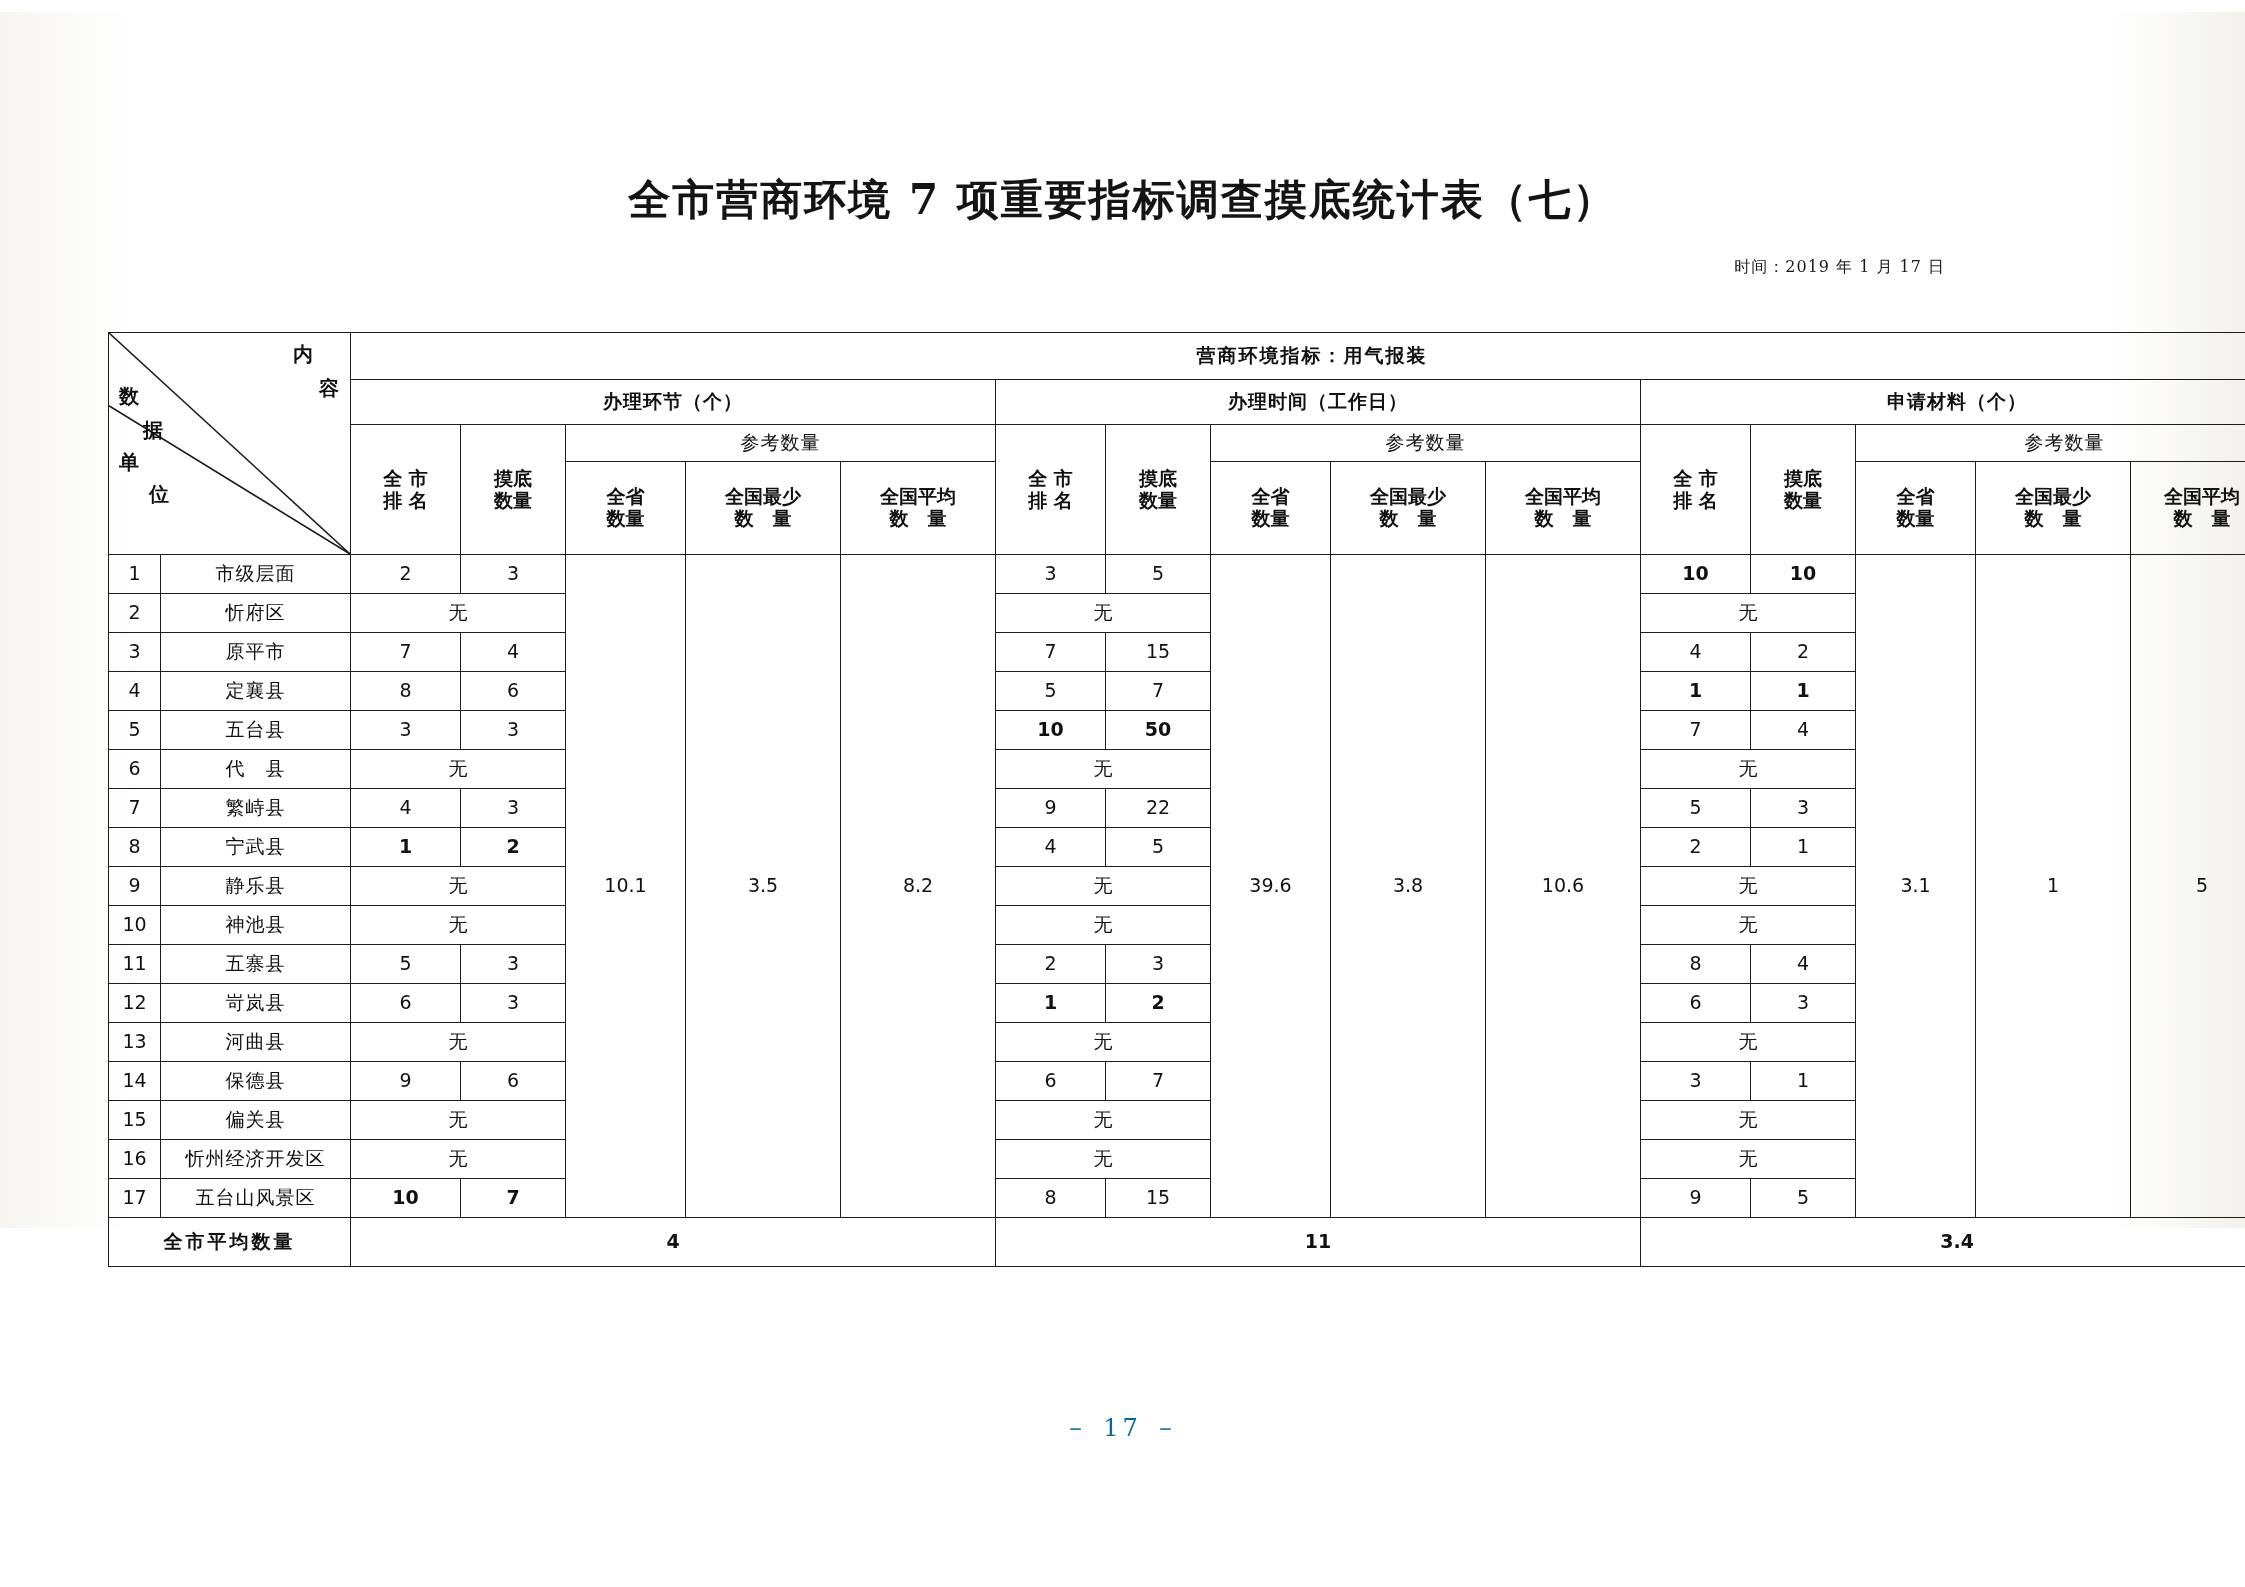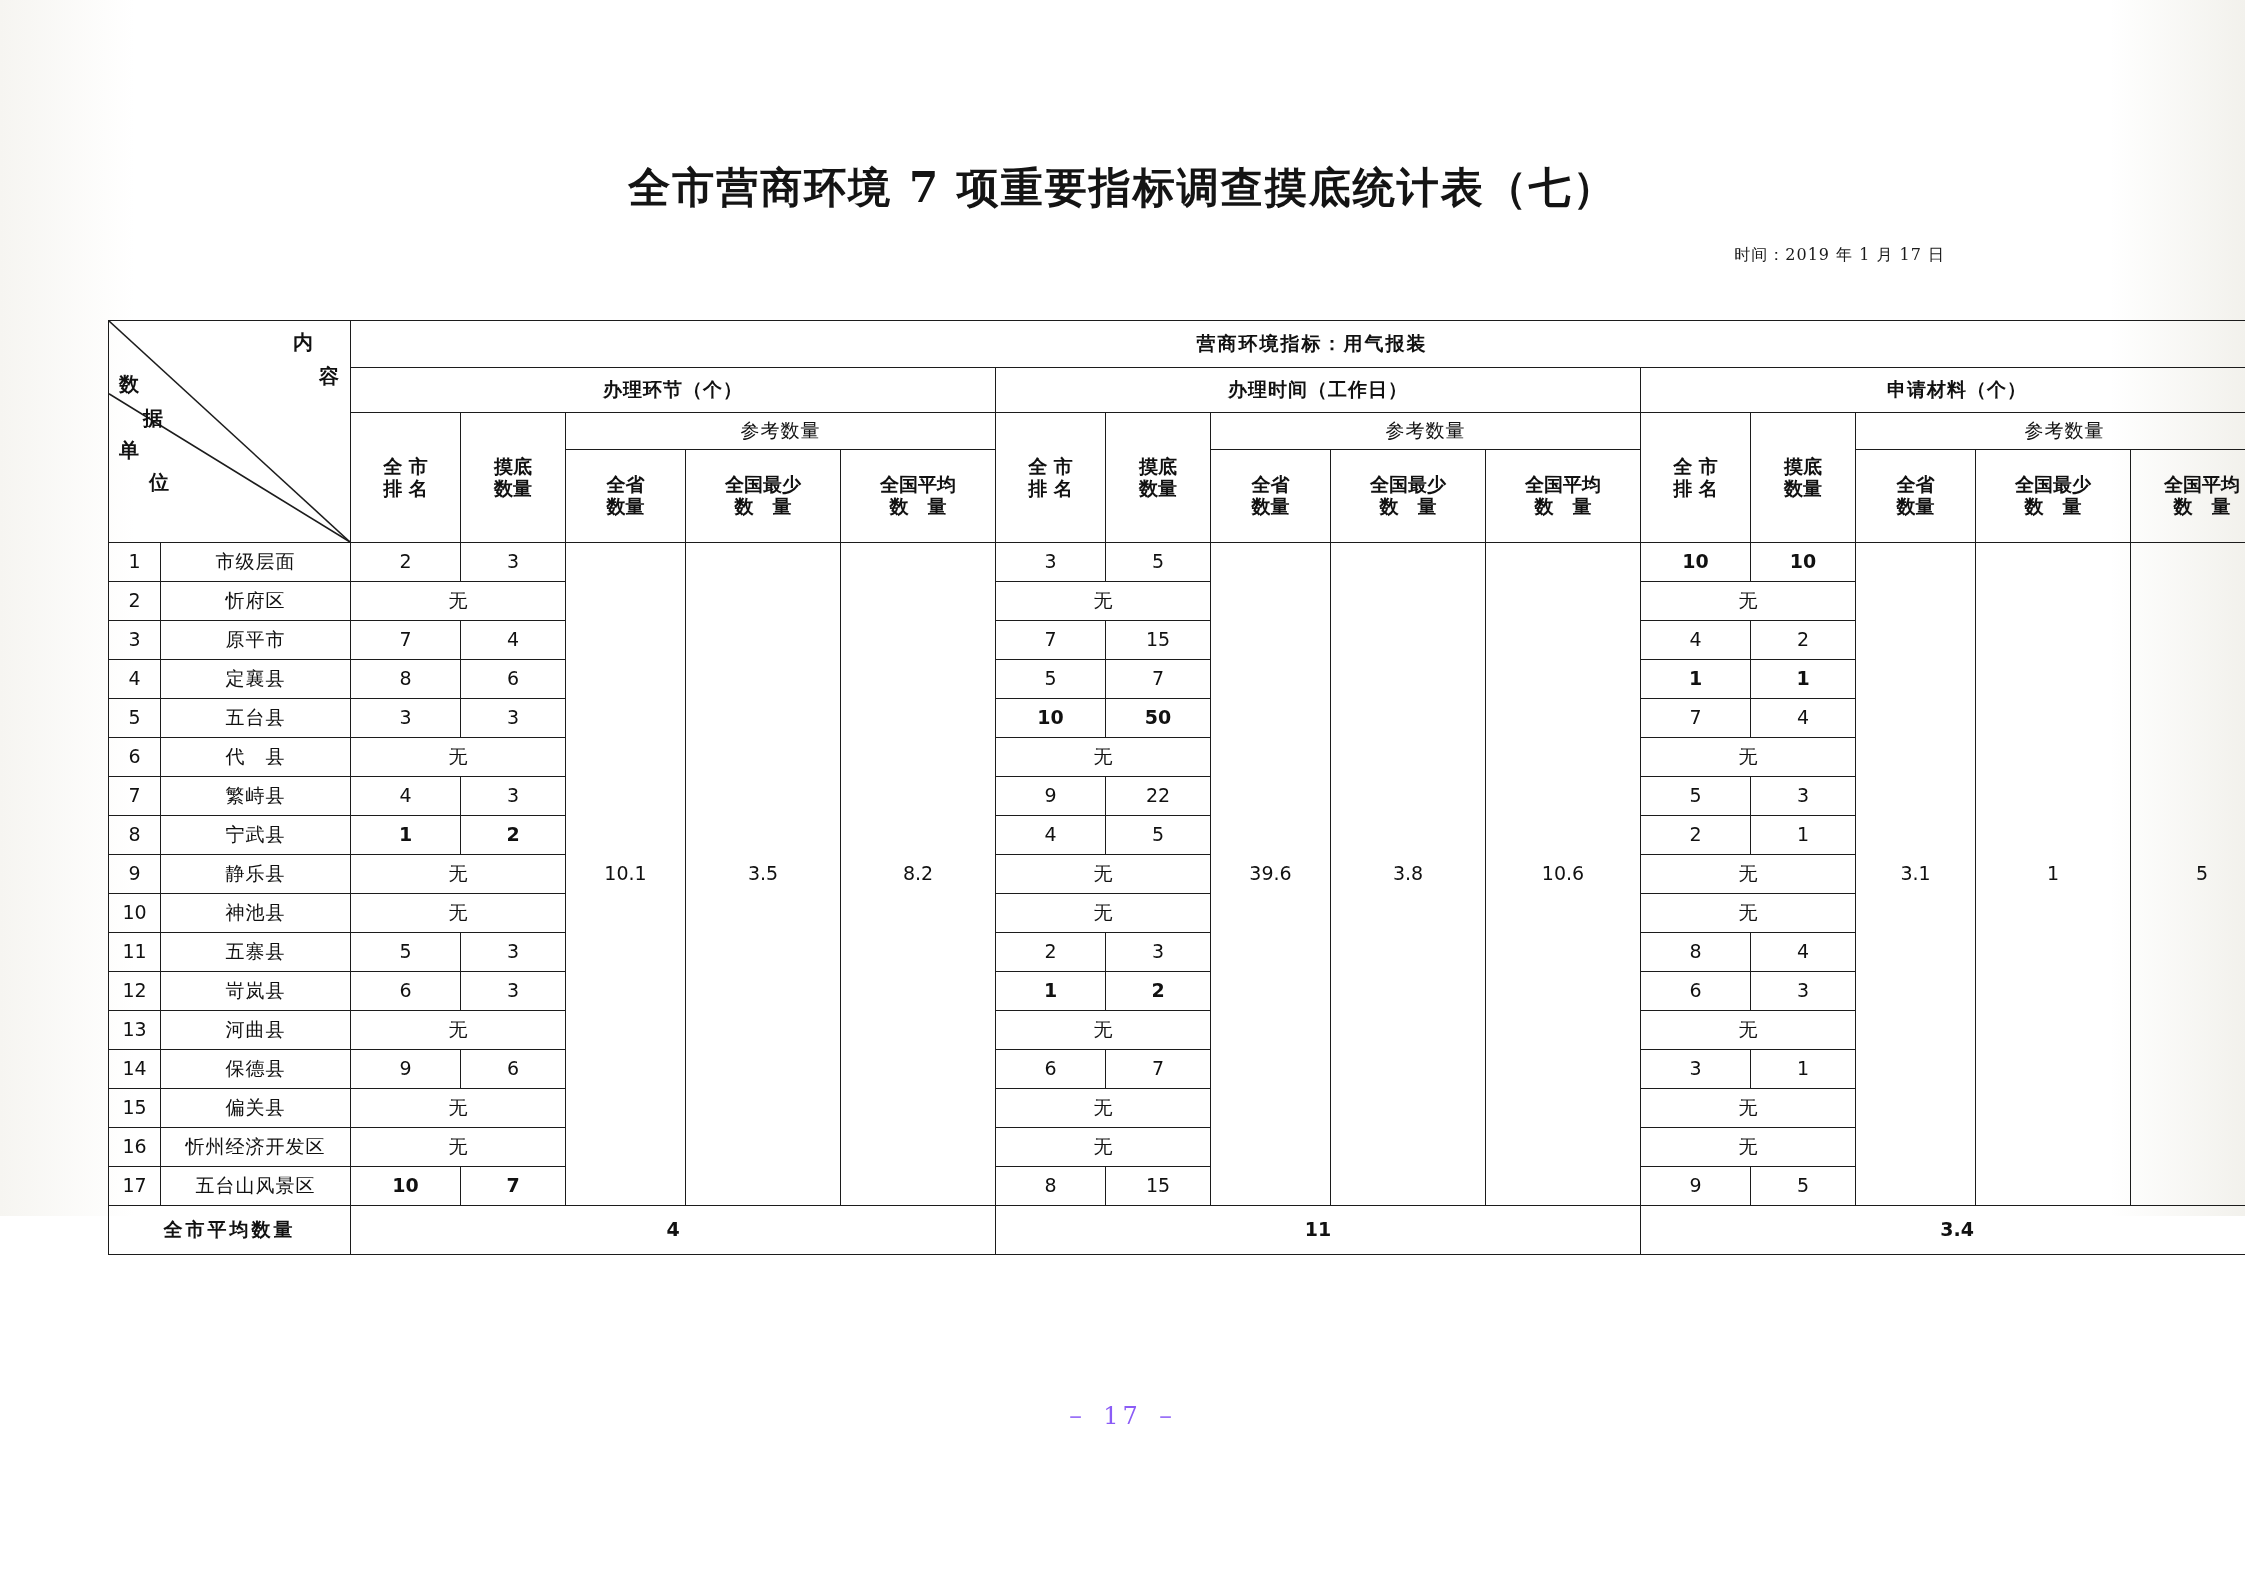--- a/index.html
+++ b/index.html
@@ -10,21 +10,21 @@
   body {
     width: 2245px;
     height: 1587px;
     font-family: "DejaVu Sans", "Liberation Sans", sans-serif;
     color: #111;
     position: relative;
     overflow: hidden;
   }
   .page {
     position: absolute;
-    left: 0; top: 0;
+    left: 0; top: 12px;
     width: 2245px;
     height: 1216px;
     background: #fdfdfb;
   }
   
   .page:before{
     content:"";
     position:absolute; inset:0;
     background: linear-gradient(90deg,#f6f5f1 0%,#ffffff 6%,#ffffff 94%,#f2f1ec 100%);
     z-index:0;
@@ -114,21 +114,21 @@
   .footer-val { font-size: 23px; font-weight: bold; }
 
   .page-no {
     position: absolute;
     left: 0; right: 0;
     top: 1400px;
     text-align: center;
     font-family: "DejaVu Serif", "Liberation Serif", serif;
     font-size: 24px;
     letter-spacing: 4px;
-    color: #8b5cf6;
+    color: #0369a1;
   }
 </style>
 </head>
 <body>
 
 <div class="page">
   <div class="content">
 
     <div class="doc-title">全市营商环境 7 项重要指标调查摸底统计表（七）</div>
     <div class="doc-date">时间：2019 年 1 月 17 日</div>

